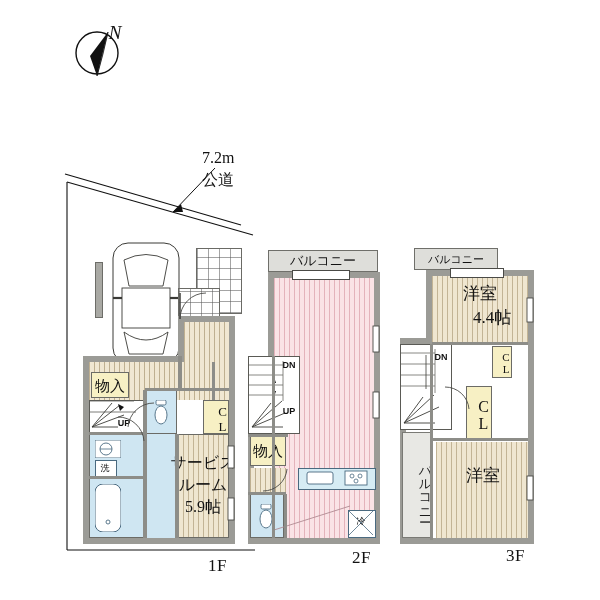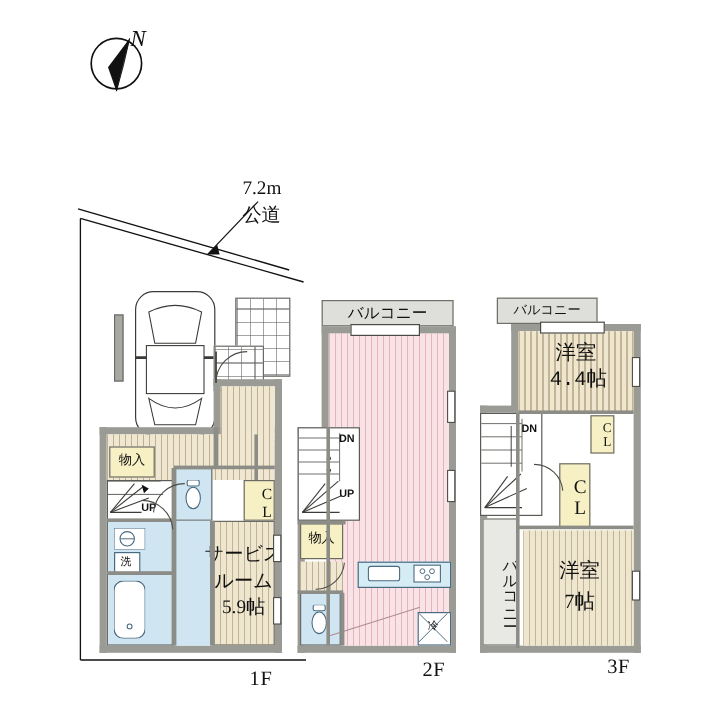--- a/index.html
+++ b/index.html
@@ -52,21 +52,21 @@
     font-family:"Liberation Serif","DejaVu Serif",serif;
     color:#111;
   }
   .lbl-v{
     writing-mode:vertical-rl;
     text-orientation:upright;
     white-space:nowrap;
     line-height:1;
   }
   .tiny{font-size:9px;}
-  .sm{font-size:11px;}
+  .sm{font-size:15px;}
   .md{font-size:13px;}
   .lg{font-size:17px;}
   .xl{font-size:20px;}
   .bold{font-weight:bold;}
   .floorTag{
     position:absolute;font-size:17px;letter-spacing:.5px;color:#111;
   }
   .roadTxt{position:absolute;font-size:16px;line-height:1.25;color:#111;text-align:left;}
   .balcBox{
     position:absolute;box-sizing:border-box;
@@ -330,21 +330,21 @@
 
     <div class="wall" style="left:26px;top:0;width:108px;height:6px;"></div>
     <div class="wall" style="left:128px;top:0;width:6px;height:274px;"></div>
     <div class="wall" style="left:0;top:268px;width:134px;height:6px;"></div>
     <div class="wall" style="left:0;top:68px;width:6px;height:206px;"></div>
     <div class="wall" style="left:26px;top:0;width:6px;height:74px;"></div>
     <div class="wall" style="left:0;top:68px;width:32px;height:6px;"></div>
 
     <div class="room fl-wood2" style="left:32px;top:6px;width:96px;height:68px;"></div>
     <div class="lbl lg" style="left:38px;top:14px;width:84px;font-size:17px;">洋室</div>
-    <div class="lbl lg" style="left:40px;top:38px;width:84px;font-size:17px;font-family:Liberation Mono, monospace;">4.4帖</div>
+    <div class="lbl lg" style="left:50px;top:38px;width:84px;font-size:17px;">4.4帖</div>
 
     <div class="stairBox" style="left:0;top:74px;width:52px;height:86px;">
       <svg width="50" height="84" viewBox="0 0 50 84">
         <line x1="0" y1="8" x2="34" y2="8" stroke="#6a6a65" stroke-width=".8"></line>
         <line x1="0" y1="19" x2="34" y2="19" stroke="#6a6a65" stroke-width=".8"></line>
         <line x1="0" y1="30" x2="34" y2="30" stroke="#6a6a65" stroke-width=".8"></line>
         <line x1="0" y1="41" x2="34" y2="41" stroke="#6a6a65" stroke-width=".8"></line>
         <line x1="34" y1="4" x2="34" y2="48" stroke="#6a6a65" stroke-width=".8"></line>
         <line x1="3" y1="78" x2="33" y2="50" stroke="#3c3c38" stroke-width=".9"></line>
         <line x1="3" y1="78" x2="38" y2="62" stroke="#3c3c38" stroke-width=".9"></line>
@@ -358,21 +358,20 @@
     <div class="room fl-cream outline2" style="left:92px;top:76px;width:20px;height:32px;"></div>
     <div class="lbl sm" style="left:92px;top:79px;width:20px;writing-mode:vertical-rl;text-orientation:upright;height:28px;font-size:11px;">CL</div>
 
     <div class="room fl-cream outline2" style="left:66px;top:116px;width:26px;height:54px;"></div>
     <div class="lbl lg" style="left:66px;top:122px;width:26px;writing-mode:vertical-rl;text-orientation:upright;height:46px;font-size:16px;">CL</div>
 
     <div class="room fl-wood" style="left:32px;top:74px;width:96px;height:96px;z-index:-1;"></div>
 
     <div class="room fl-wood2" style="left:36px;top:172px;width:92px;height:96px;"></div>
     <div class="lbl lg" style="left:42px;top:196px;width:82px;font-size:17px;">洋室</div>
-    <div class="lbl lg" style="left:42px;top:222px;width:82px;font-size:17px;">7帖</div>
 
     <div class="balcInner" style="left:2px;top:162px;width:30px;height:106px;"></div>
     <div class="lbl-v" style="position:absolute;left:2px;top:170px;width:30px;height:92px;font-size:13px;text-align:center;">バルコニー</div>
 
     <div class="wall-d" style="left:30px;top:74px;width:3px;height:196px;"></div>
     <div class="wall-d" style="left:32px;top:72px;width:96px;height:3px;"></div>
     <div class="wall-d" style="left:32px;top:168px;width:96px;height:3px;"></div>
 
     <div class="abs" style="left:44px;top:116px;width:26px;height:24px;">
       <svg width="26" height="24" viewBox="0 0 26 24">

